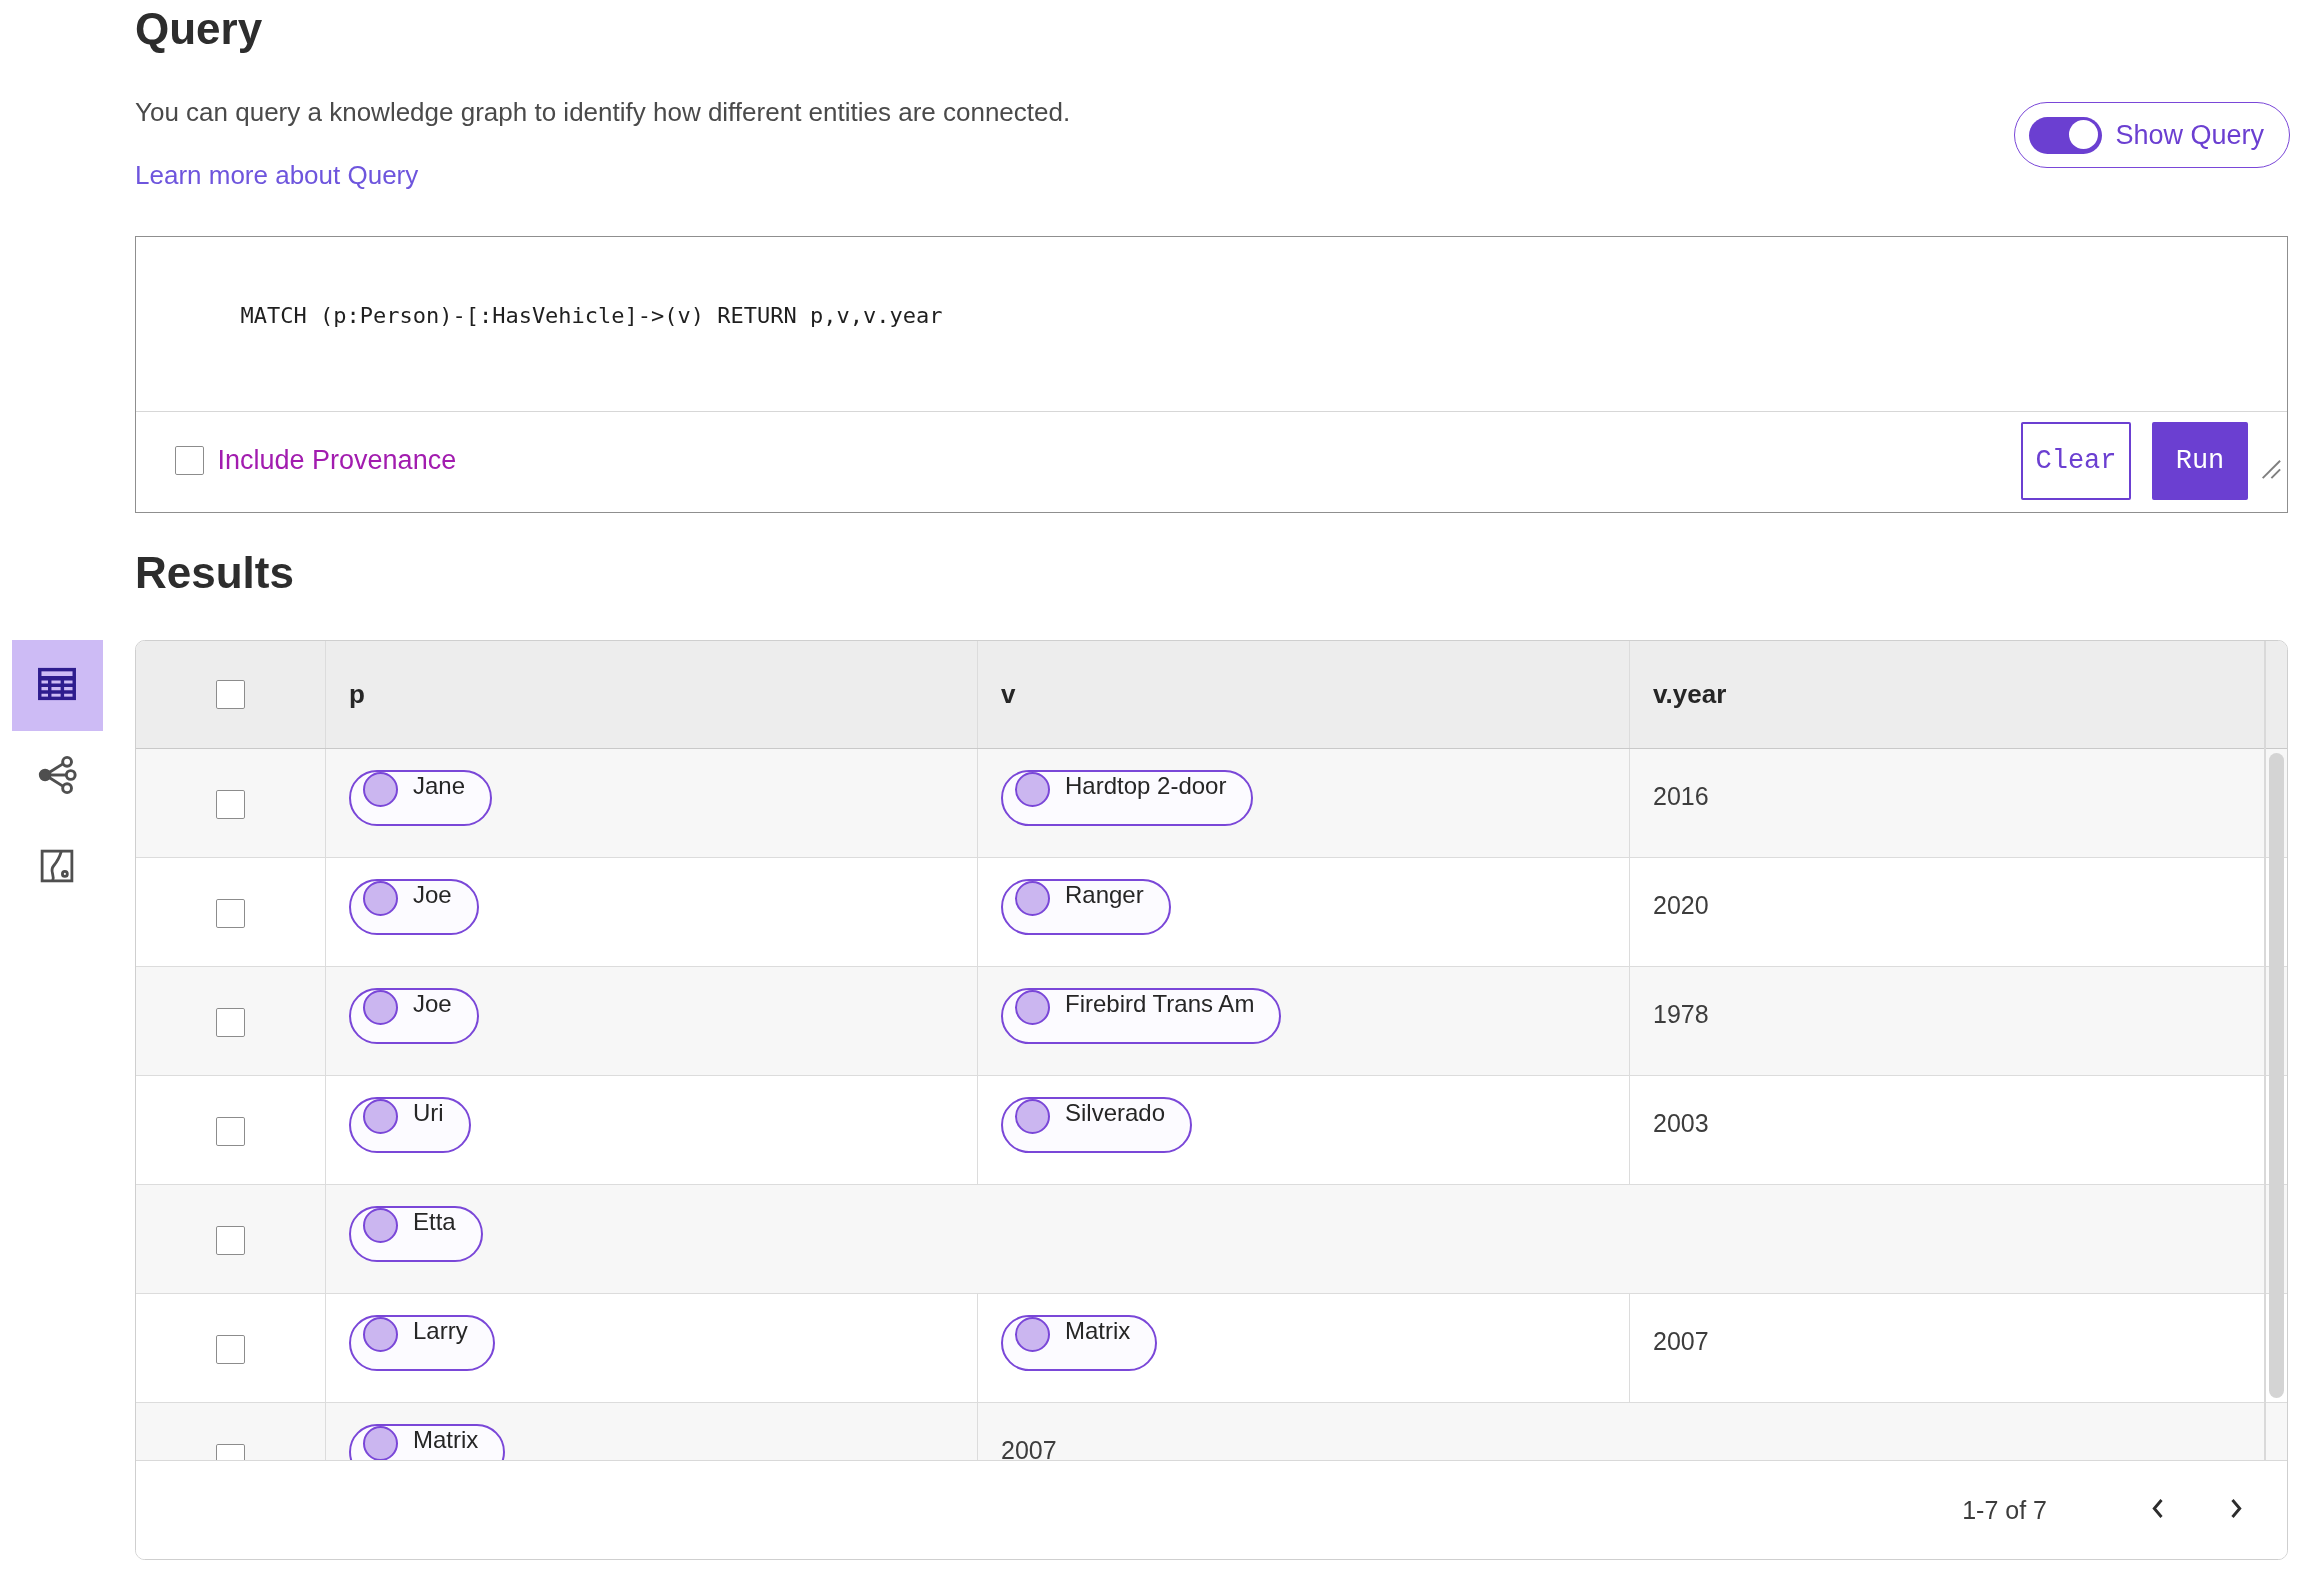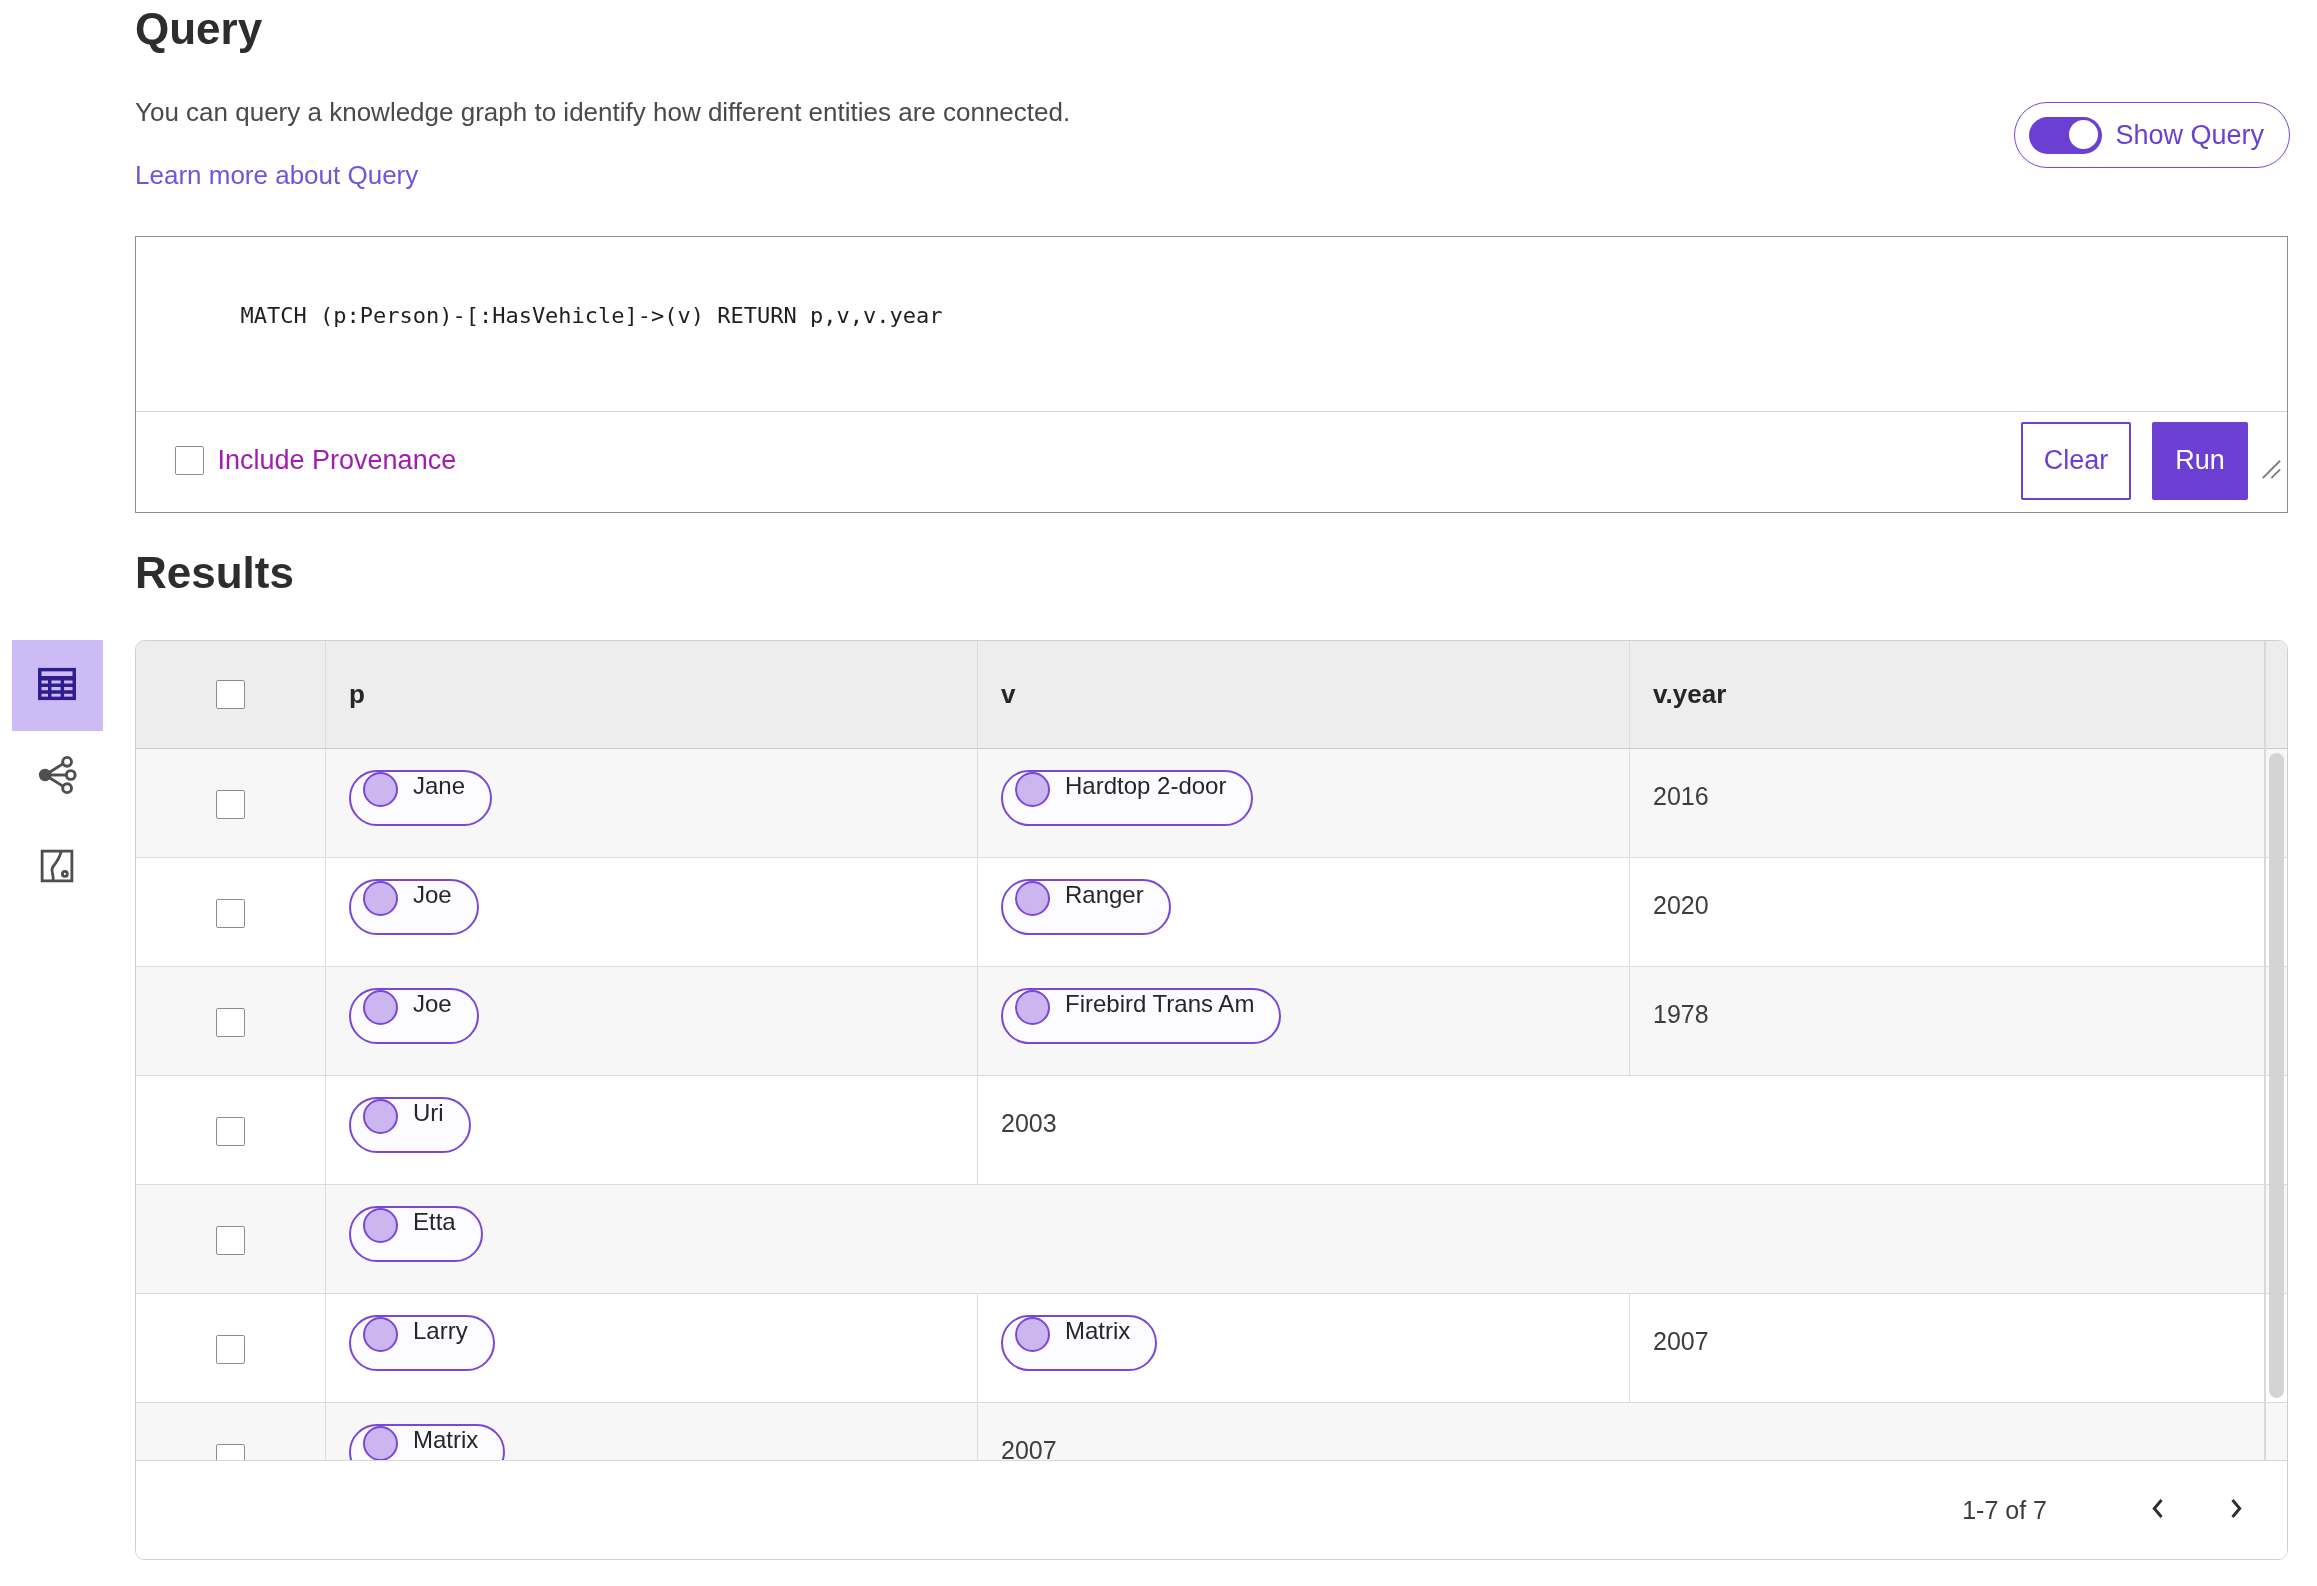--- a/index.html
+++ b/index.html
@@ -23,21 +23,21 @@
     border:1.9px solid #8f8f8f; background:#fff; }
   .query-textarea { position:relative; height:175px; border-bottom:1.9px solid #d7d7d7;
     padding:23px 58px 0 25px; font-family:"DejaVu Sans Mono", monospace; font-size:22px; color:#1f1f1f;
     line-height:37px; white-space:pre-wrap; cursor:text; }
   .resize-handle { position:absolute; right:3.9px; bottom:3.9px; width:29px; height:29px; cursor:nwse-resize; }
   .query-footer { display:flex; align-items:center; height:97px; padding:0 39px 0 39px; }
   .prov { display:flex; align-items:center; gap:13.5px; cursor:pointer; }
   .checkbox { width:29px; height:29px; border:1.9px solid #8c8c8c; border-radius:1.9px; background:#fff; flex:0 0 auto; }
   .prov-label { font-size:27px; color:#a21caf; }
   .btns { margin-left:auto; display:flex; gap:21px; }
-  .btn { height:78px; font-size:27px; font-family:Liberation Sans, sans-serif; cursor:pointer; border-radius:1.9px; }
+  .btn { height:78px; font-size:27px; font-family:Liberation Mono, monospace; cursor:pointer; border-radius:1.9px; }
   .btn-clear { width:110px; background:#fff; border:2.9px solid #6b3fd1; color:#6b3fd1; }
   .btn-run   { width:96px;  background:#6b3fd1; border:none; color:#fff; }
 
   
   .r-title { position:absolute; left:135px; top:548px; font-size:44px; font-weight:700; color:#2d2d2d; }
 
   .view-switcher { position:absolute; left:11.6px; top:640px; width:91px; display:flex; flex-direction:column; }
   .view-btn { width:91px; height:91px; display:flex; align-items:center; justify-content:center; cursor:pointer;
     background:transparent; border:none; }
   .view-btn.active { background:#cdbbf5; }
@@ -202,20 +202,24 @@
             </span></div>
           <div class="cell-year">1978</div>
         </div>
         <div class="trow even">
           <div class="cell-check">
             <span class="checkbox"></span>
           </div>
           <div class="cell-p"><span class="pill">
               <span class="node"></span>
               <span class="pill-label">Uri</span>
+            </span></div>
+          <div class="cell-v"><span class="pill">
+              <span class="node"></span>
+              <span class="pill-label">Silverado</span>
             </span></div>
           <div class="cell-year">2003</div>
         </div>
         <div class="trow odd">
           <div class="cell-check">
             <span class="checkbox"></span>
           </div>
           <div class="cell-p"><span class="pill">
               <span class="node"></span>
               <span class="pill-label">Etta</span>

